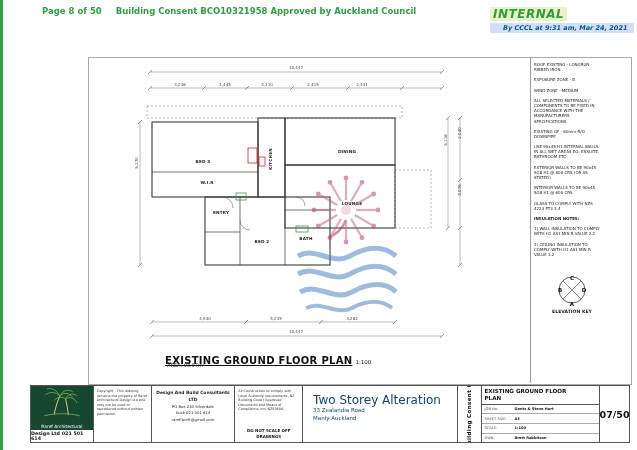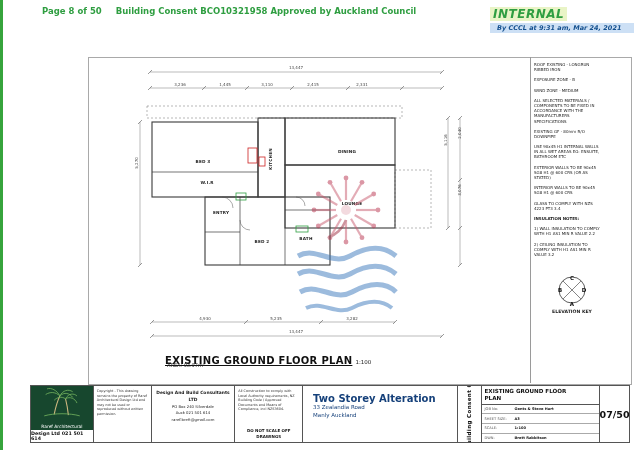--- a/index.html
+++ b/index.html
@@ -7,21 +7,21 @@
         font-family:"DejaVu Sans","Liberation Sans",sans-serif;color:#222;}
   .edge-line{position:absolute;left:0;top:0;width:3px;height:450px;background:#36a43c;}
   
   .hdr{position:absolute;left:42px;top:6px;font-size:8.5px;font-weight:bold;color:#2f9e41;white-space:nowrap;}
   .hdr .gap{display:inline-block;width:14px;}
   
   .stamp{position:absolute;left:490px;top:3px;width:144px;z-index:20;}
   .stamp-received{display:inline-block;color:#2f9e41;background:#e9f4c6;font-weight:bold;font-style:italic;
       font-size:12px;letter-spacing:.5px;padding:0 3px;}
   .stamp-details{margin-top:1px;background:#cde0f5;color:#14508f;font-weight:bold;font-style:italic;
-      font-size:6.5px;padding:1px 7px;white-space:nowrap;}
+      font-size:6.5px;padding:1px 13px;white-space:nowrap;}
   
   .sheet{position:absolute;left:88px;top:57px;width:542px;height:326px;border:1px solid #a9a9a9;background:#fff;}
   .notes-divider{position:absolute;left:530px;top:57px;width:1px;height:326px;background:#9a9a9a;}
   .plan-svg{position:absolute;left:96px;top:60px;z-index:1;}
   .wm-svg{position:absolute;left:292px;top:168px;z-index:5;opacity:.5;pointer-events:none;}
   
   .lbl{position:absolute;transform:translate(-50%,-50%);white-space:nowrap;z-index:3;}
   .room{font-size:4.2px;font-weight:600;letter-spacing:.2px;color:#222;}
   .room.vert{transform:translate(-50%,-50%) rotate(-90deg);}
   .dim{font-size:4px;color:#444;}
@@ -47,21 +47,21 @@
   .logo-art{flex:1;background:#17472e;position:relative;}
   .logo-art svg{position:absolute;left:0;top:0;}
   .logo-name{position:absolute;left:0;bottom:1px;width:100%;text-align:center;color:#fff;font-size:4.4px;}
   .logo-phone{height:12px;display:flex;align-items:center;justify-content:center;font-size:4.8px;font-weight:600;color:#111;}
   .tb-copy{width:58px;font-size:3.4px;line-height:1.35;padding:3px;color:#333;}
   .tb-design{width:84px;text-align:center;font-size:3.8px;line-height:1.7;padding-top:3px;color:#222;}
   .tb-design .firm{font-size:4.4px;font-weight:bold;}
   .tb-comp{width:68px;display:flex;flex-direction:column;justify-content:space-between;font-size:3.4px;line-height:1.35;padding:3px;color:#333;}
   .tb-comp .noscale{font-weight:bold;font-size:4px;text-align:center;color:#111;}
   .tb-project{width:155px;padding:7px 0 0 10px;color:#15407a;}
-  .tb-project .l1{font-size:10px;font-weight:bold;margin-bottom:0;}
+  .tb-project .l1{font-size:12px;font-weight:normal;margin-bottom:0;}
   .tb-project .l2,.tb-project .l3{font-size:5.5px;margin-bottom:2px;}
   .tb-consent{width:24px;display:flex;align-items:center;justify-content:center;}
   .tb-consent span{transform:rotate(-90deg);white-space:nowrap;font-size:5.5px;font-weight:bold;letter-spacing:.4px;color:#111;}
   .tb-details{width:119px;display:flex;flex-direction:column;}
   .tb-title-head{border-bottom:1px solid #555;padding:2px 3px;font-size:5.6px;font-weight:bold;color:#111;line-height:1.25;}
   .tb-rows{flex:1;display:flex;flex-direction:column;}
   .tb-row{flex:1;display:flex;align-items:center;border-bottom:1px solid #aaa;font-size:3.6px;padding:0 3px;}
   .tb-row:last-child{border-bottom:none;}
   .tb-row .k{width:30px;color:#555;}
   .tb-row .v{color:#111;font-weight:600;}

